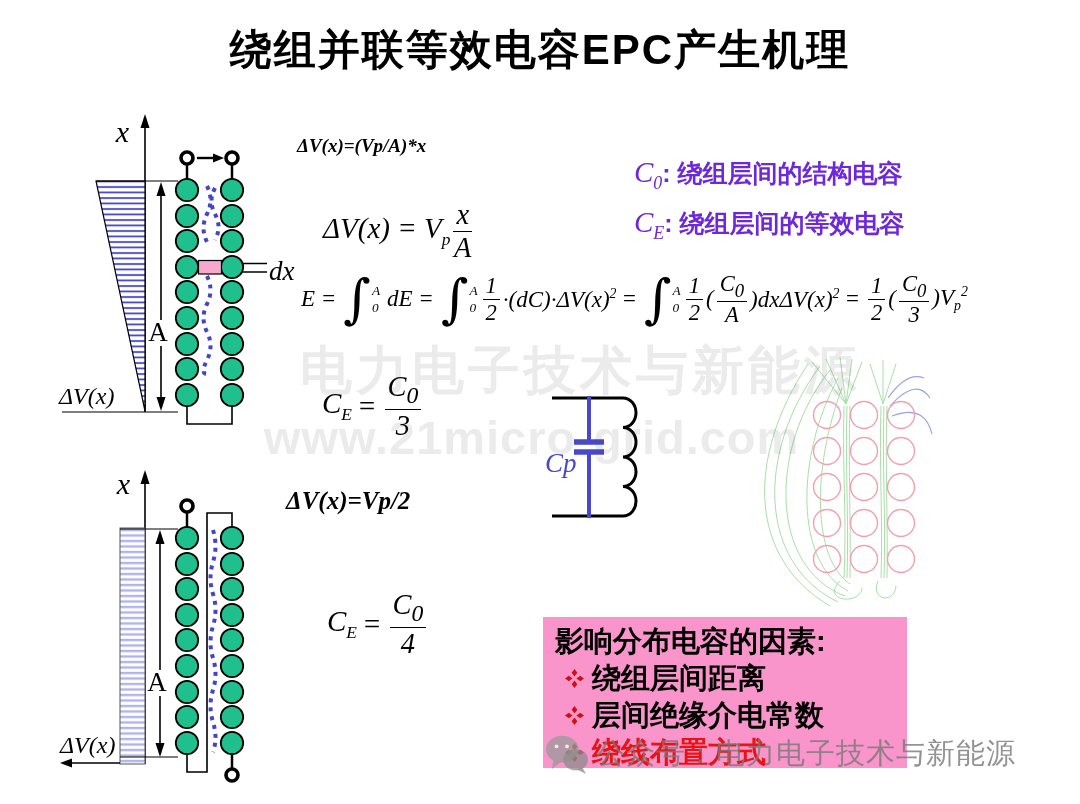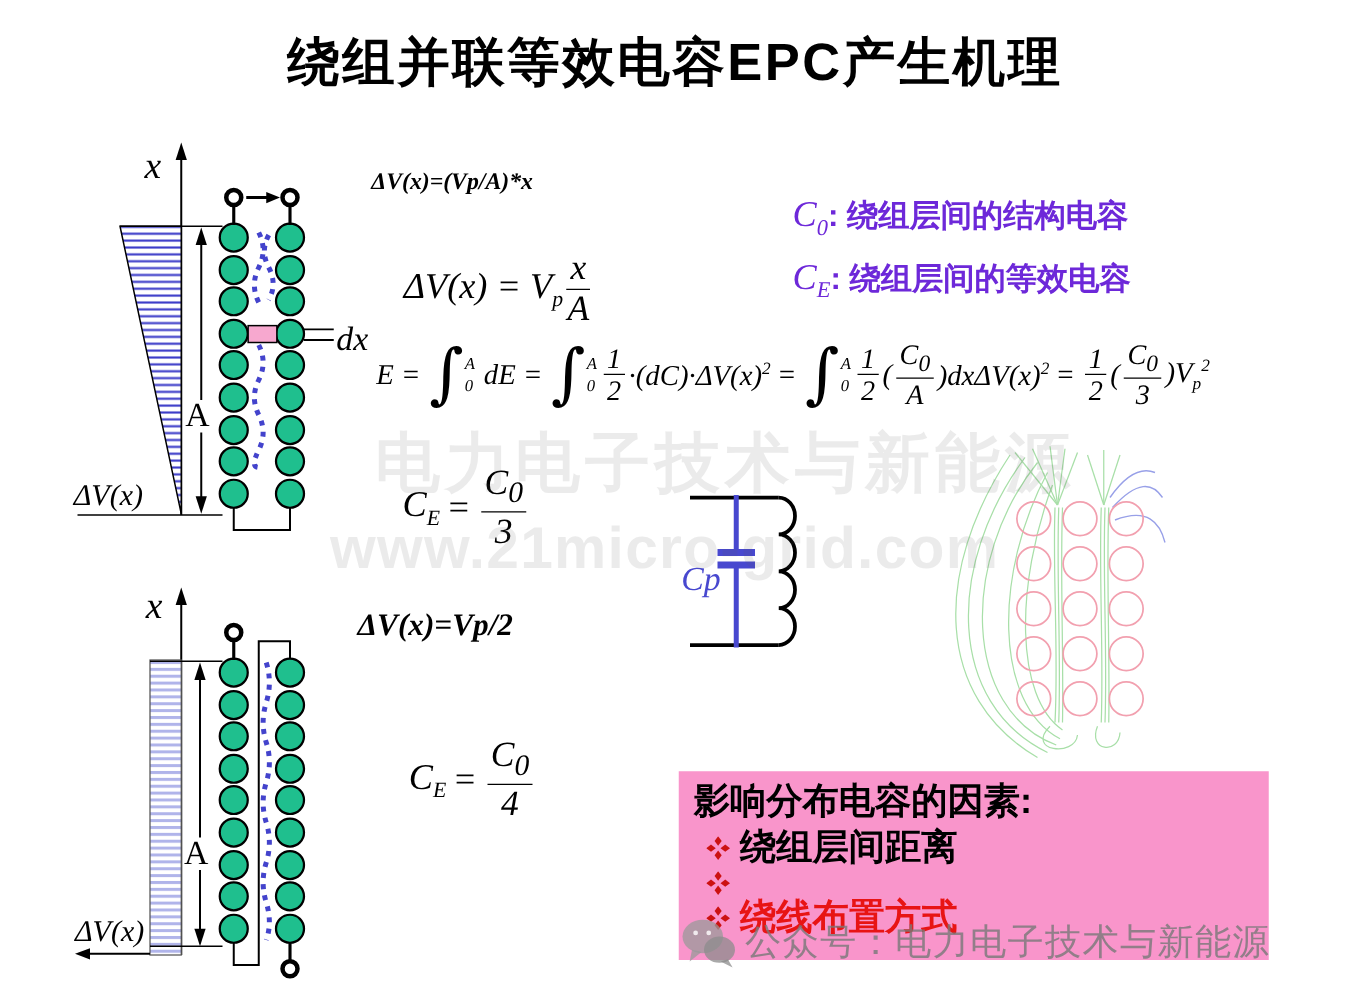--- a/index.html
+++ b/index.html
@@ -24,21 +24,21 @@
   .int-lims{display:flex;flex-direction:column;justify-content:space-between;height:2.5em;font-size:.58em;margin-left:1px;}
   .eqgap{margin:0 5px;}
 
   
   .note-line{position:absolute;color:#6d28d9;font-size:25px;font-weight:bold;
     font-family:"Liberation Sans",sans-serif;white-space:nowrap;}
   .note-line .nvar{font-family:"Liberation Serif",serif;font-style:italic;font-weight:normal;font-size:29px;}
   .note-line .nvar sub{font-size:.62em;}
 
   
-  .factors-box{position:absolute;left:543px;top:617px;width:472px;height:151px;background:#f995cb;
+  .factors-box{position:absolute;left:543px;top:617px;width:364px;height:151px;background:#f995cb;
     padding:6px 12px;box-sizing:border-box;z-index:10;}
   .factors-title{font-size:29px;font-weight:bold;color:#000;line-height:37px;white-space:nowrap;}
   .factor-row{display:flex;align-items:center;gap:8px;line-height:37px;padding-left:10px;}
   .factor-row .ftext{font-size:29px;font-weight:bold;color:#000;white-space:nowrap;}
   .factor-row.red .ftext{color:#e81414;text-align:right;}
   .bullet-svg{width:19px;height:19px;flex:0 0 auto;}
 
   
   .wm-center1{position:absolute;left:280px;top:336px;font-size:52px;font-weight:bold;
     color:rgba(90,90,90,.12);letter-spacing:4px;z-index:25;pointer-events:none;white-space:nowrap;margin-left:20px;}
@@ -368,20 +368,21 @@
       </svg>
       <span class="ftext">绕组层间距离</span>
     </div>
     <div class="factor-row">
       <svg class="bullet-svg" viewBox="0 0 20 20">
         <polygon points="10,0 13,4 10,8 7,4" fill="#cc1111"></polygon>
         <polygon points="10,12 13,16 10,20 7,16" fill="#cc1111"></polygon>
         <polygon points="0,10 4,7 8,10 4,13" fill="#cc1111"></polygon>
         <polygon points="12,10 16,7 20,10 16,13" fill="#cc1111"></polygon>
       </svg>
+      <span class="ftext">层间绝缘介电常数</span>
     </div>
     <div class="factor-row red">
       <svg class="bullet-svg" viewBox="0 0 20 20">
         <polygon points="10,0 13,4 10,8 7,4" fill="#cc1111"></polygon>
         <polygon points="10,12 13,16 10,20 7,16" fill="#cc1111"></polygon>
         <polygon points="0,10 4,7 8,10 4,13" fill="#cc1111"></polygon>
         <polygon points="12,10 16,7 20,10 16,13" fill="#cc1111"></polygon>
       </svg>
       <span class="ftext">绕线布置方式</span>
     </div>

